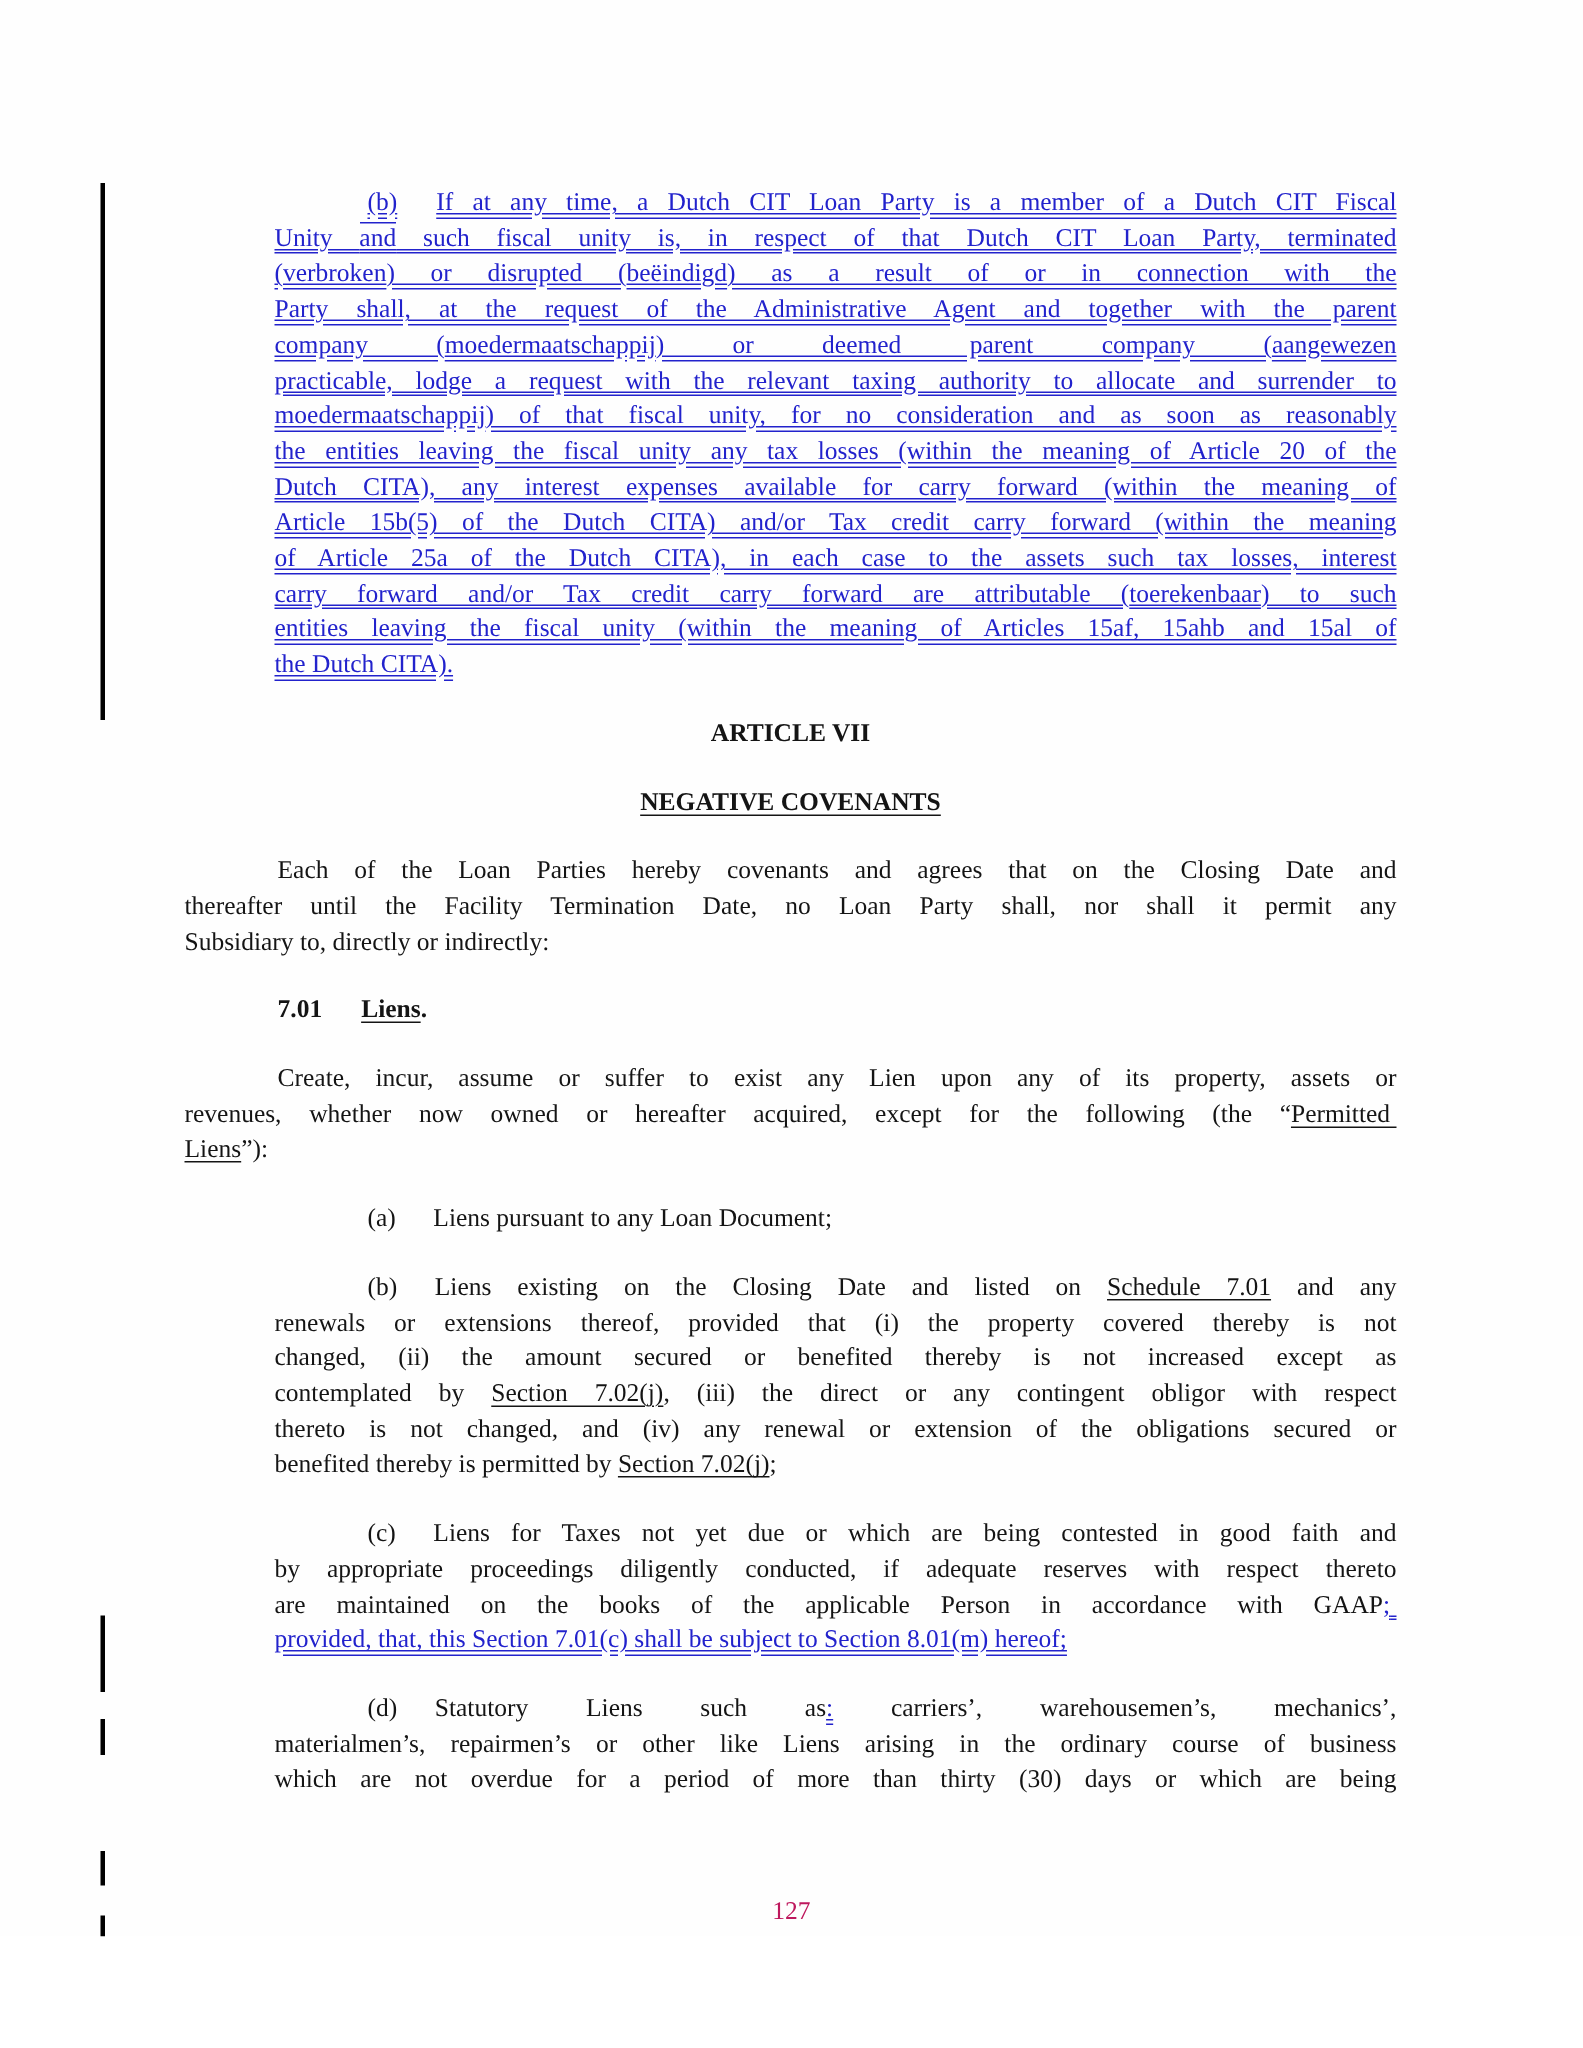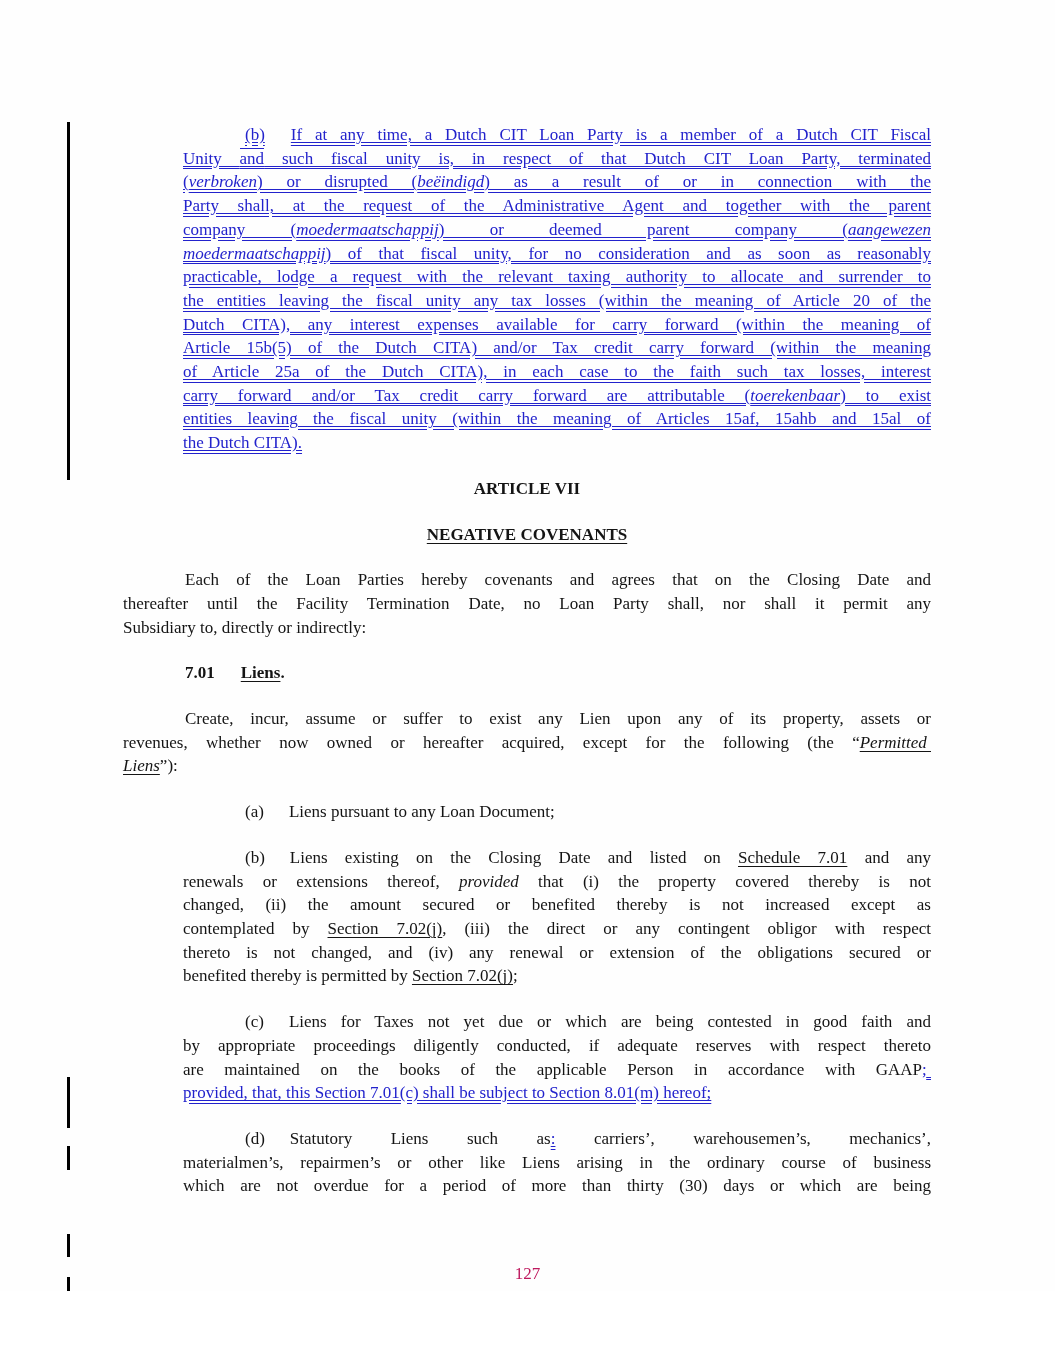--- a/index.html
+++ b/index.html
@@ -10,21 +10,21 @@
   }
   .doc-body { position:absolute; left:123px; top:123px; width:808px; }
   .blk { margin-bottom:22px; }
   .b-ind { margin-left:60px; }
   .ln { text-align:justify; text-align-last:justify; }
   .ln.end { text-align-last:left; }
   .center .ln { text-align:left; text-align-last:center; }
   .left .ln { text-align:right; text-align-last:left; }
   .sp { display:inline-block; height:1px; }
   .b { font-weight:bold; }
-  .i { font-style:italic; }
+  .i { }
   .u { text-decoration:underline; text-underline-offset:3px; text-decoration-thickness:1px; }
   .ins {
     color:#2222cc;
     text-decoration-line:underline;
     text-decoration-style:double;
     text-decoration-color:#2222cc;
     text-underline-offset:2px;
   }
   .ov { border-top:1.5px solid currentColor; }
   .chbar { position:absolute; left:67px; width:3px; background:#000; }
@@ -41,27 +41,27 @@
 <body>
 
 <div class="page">
   <div class="doc-body">
       <div class="blk b-ind">
         <div class="ln"><span class="sp" style="width: 62px;"></span><span class="ins">(b)</span><span class="sp" style="width: 26px;"></span><span class="ins">If at any time, a Dutch CIT Loan Party is a member of a Dutch CIT Fiscal</span></div>
         <div class="ln"><span class="ins">Unity </span><span class="ins ov">and</span><span class="ins"> such fiscal unity is, in respect of that Dutch CIT Loan Party, terminated</span></div>
         <div class="ln"><span class="ins">(</span><span class="ins i">verbroken</span><span class="ins">) or disrupted (</span><span class="ins i">beëindigd</span><span class="ins">) as a result of or in connection with the</span></div>
         <div class="ln"><span class="ins">Party shall, at the request of the Administrative Agent and together with the parent</span></div>
         <div class="ln"><span class="ins">company (</span><span class="ins i">moedermaatschappij</span><span class="ins">) or deemed parent company (</span><span class="ins i">aangewezen</span></div>
+        <div class="ln"><span class="ins">practicable, lodge a request with the relevant taxing authority to allocate and surrender to</span></div>
         <div class="ln"><span class="ins i">moedermaatschappij</span><span class="ins">) of that fiscal unity, for no consideration and as soon as reasonably</span></div>
-        <div class="ln"><span class="ins">practicable, lodge a request with the relevant taxing authority to allocate and surrender to</span></div>
         <div class="ln"><span class="ins">the entities leaving the fiscal unity any tax losses (within the meaning of Article 20 of the</span></div>
         <div class="ln"><span class="ins">Dutch CITA), any interest expenses available for carry forward (within the meaning of</span></div>
         <div class="ln"><span class="ins">Article 15b(5) of the Dutch CITA) and/or Tax credit carry forward (within the meaning</span></div>
-        <div class="ln"><span class="ins">of Article 25a of the Dutch CITA), in each case to the faith such tax losses, interest</span></div>
-        <div class="ln"><span class="ins">carry forward and/or Tax credit carry forward are attributable (</span><span class="ins i">toerekenbaar</span><span class="ins">) to exist</span></div>
+        <div class="ln"><span class="ins">of Article 25a of the Dutch CITA), in each case to the assets such tax losses, interest</span></div>
+        <div class="ln"><span class="ins">carry forward and/or Tax credit carry forward are attributable (</span><span class="ins i">toerekenbaar</span><span class="ins">) to such</span></div>
         <div class="ln"><span class="ins">entities leaving the fiscal unity (within the meaning of Articles 15af, 15ahb and 15al of</span></div>
         <div class="ln end"><span class="ins">the Dutch CITA).</span></div>
       </div>
       <div class="blk center">
         <div class="ln end"><span class="b">ARTICLE VII</span></div>
       </div>
       <div class="blk center">
         <div class="ln end"><span class="b u">NEGATIVE COVENANTS</span></div>
       </div>
       <div class="blk ">

